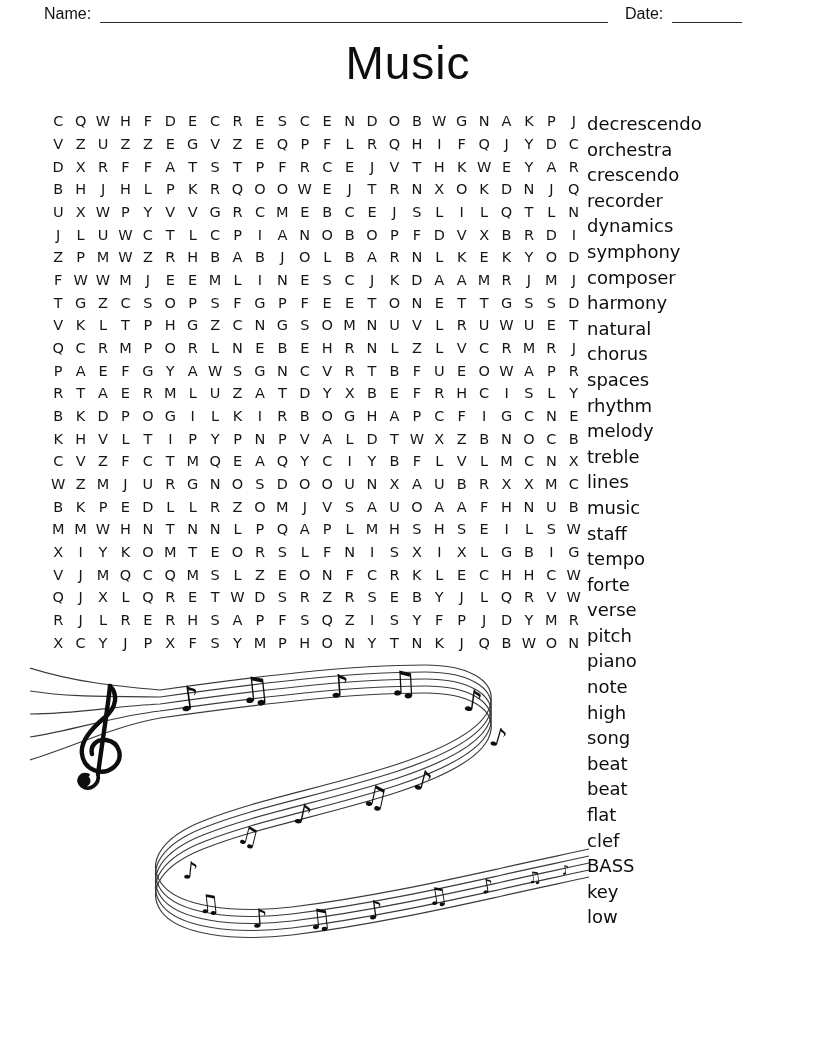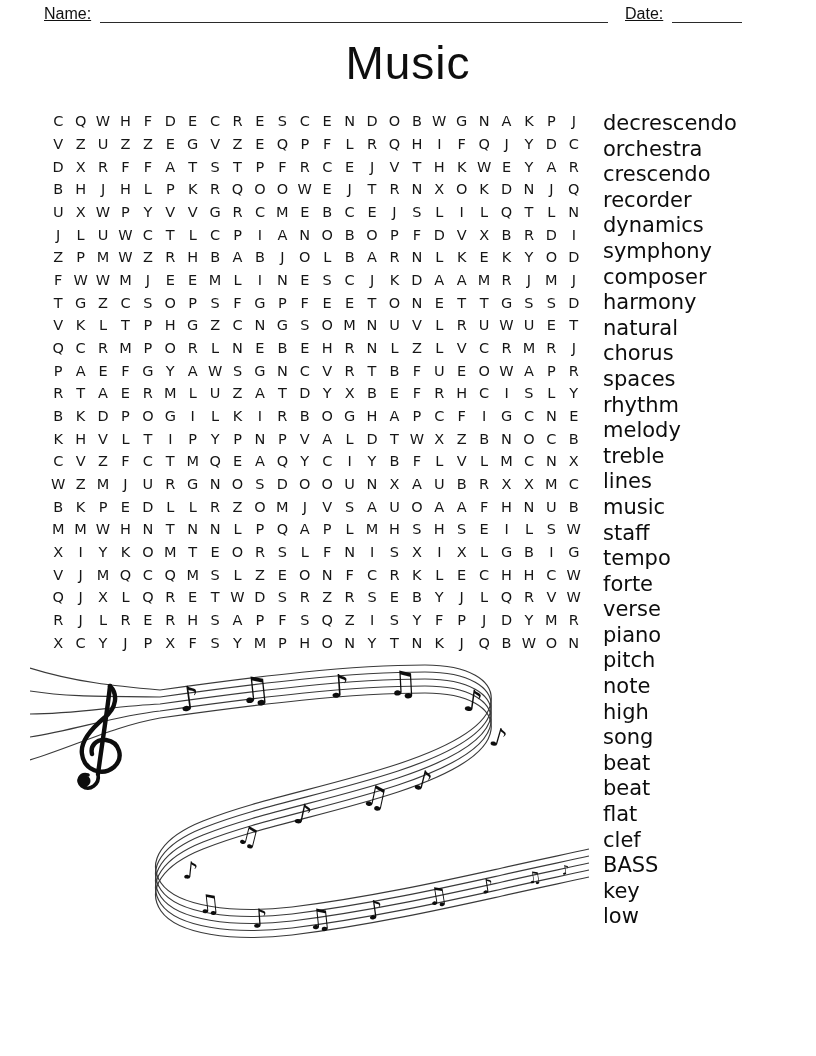--- a/index.html
+++ b/index.html
@@ -1,21 +1,21 @@
 <!DOCTYPE html>
 <html><head>
 <meta charset="utf-8">
 <style>
   html,body{margin:0;padding:0;background:#fff;}
   .page{
     position:relative;width:816px;height:1056px;background:#ffffff;
     font-family:"Liberation Sans",sans-serif;color:#111;overflow:hidden;
   }
   
-  .hdr-label{position:absolute;font-size:16px;color:#111;white-space:nowrap;text-decoration:underline;}
+  .hdr-label{position:absolute;font-size:16px;color:#111;white-space:nowrap;}
   .name-label{left:44px;top:5px;}
   .date-label{left:625px;top:5px;}
   .write-line{position:absolute;top:2px;height:20px;border-bottom:1.6px solid #2a2a2a;}
   .name-line{left:100px;width:508px;}
   .date-line{left:672px;width:70px;}
   
   .title{
     position:absolute;left:0;top:36px;width:816px;text-align:center;
     font-size:46px;font-weight:500;letter-spacing:1px;color:#0e0e0e;
   }
@@ -25,22 +25,22 @@
     display:grid;grid-template-rows:repeat(24,1fr);
     font-family:"DejaVu Sans",sans-serif;
   }
   .grid-row{display:grid;grid-template-columns:repeat(24,1fr);}
   .grid-letter{
     display:flex;align-items:center;justify-content:center;
     font-size:14.5px;color:#161616;
   }
   
   .words{
-    position:absolute;left:603px;top:111px;width:200px;
-    font-family:"DejaVu Sans",sans-serif;font-size:21px;color:#0d0d0d;
+    position:absolute;left:587px;top:111px;width:200px;
+    font-family:"DejaVu Sans",sans-serif;font-size:18px;color:#0d0d0d;
   }
   .word-item{height:25.6px;line-height:25.6px;white-space:nowrap;}
   
   .staff-art{position:absolute;left:30px;top:652px;}
 </style>
 </head>
 <body>
 
 <div class="page">
 
@@ -692,22 +692,22 @@
       <div class="word-item">spaces</div>
       <div class="word-item">rhythm</div>
       <div class="word-item">melody</div>
       <div class="word-item">treble</div>
       <div class="word-item">lines</div>
       <div class="word-item">music</div>
       <div class="word-item">staff</div>
       <div class="word-item">tempo</div>
       <div class="word-item">forte</div>
       <div class="word-item">verse</div>
+      <div class="word-item">pitch</div>
       <div class="word-item">piano</div>
-      <div class="word-item">pitch</div>
       <div class="word-item">note</div>
       <div class="word-item">high</div>
       <div class="word-item">song</div>
       <div class="word-item">beat</div>
       <div class="word-item">beat</div>
       <div class="word-item">flat</div>
       <div class="word-item">clef</div>
       <div class="word-item">BASS</div>
       <div class="word-item">key</div>
       <div class="word-item">low</div>

